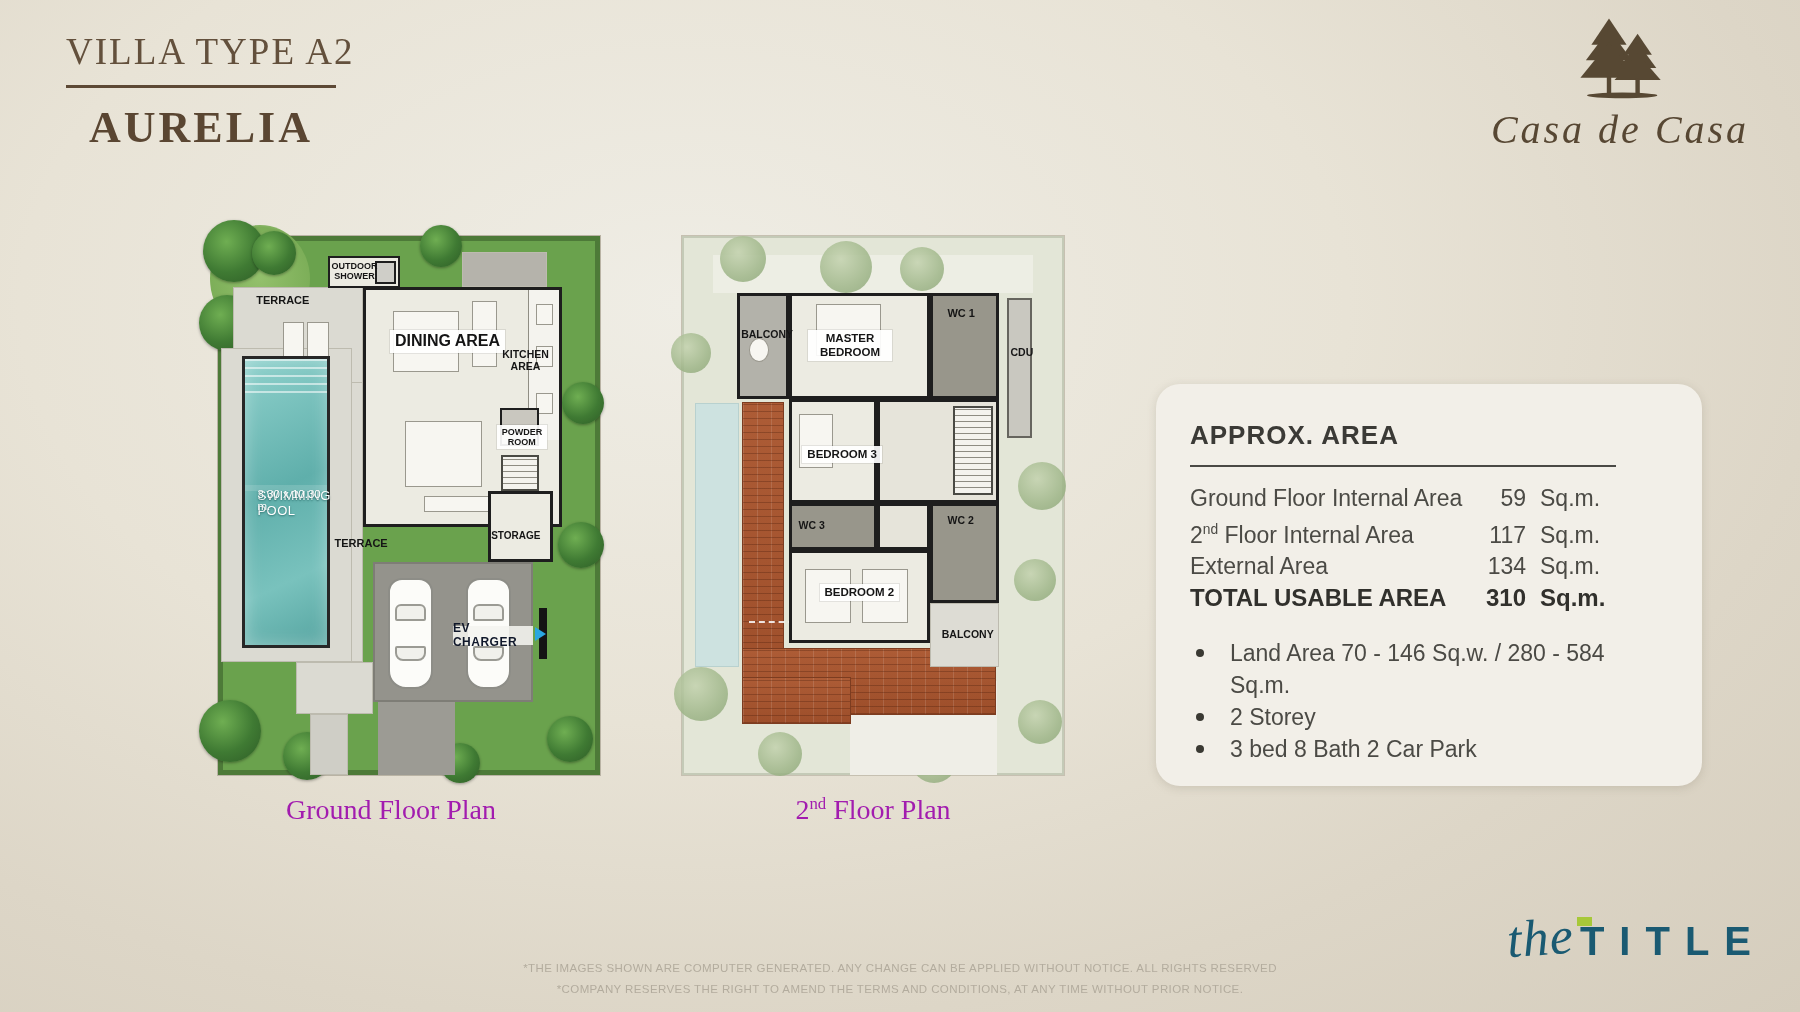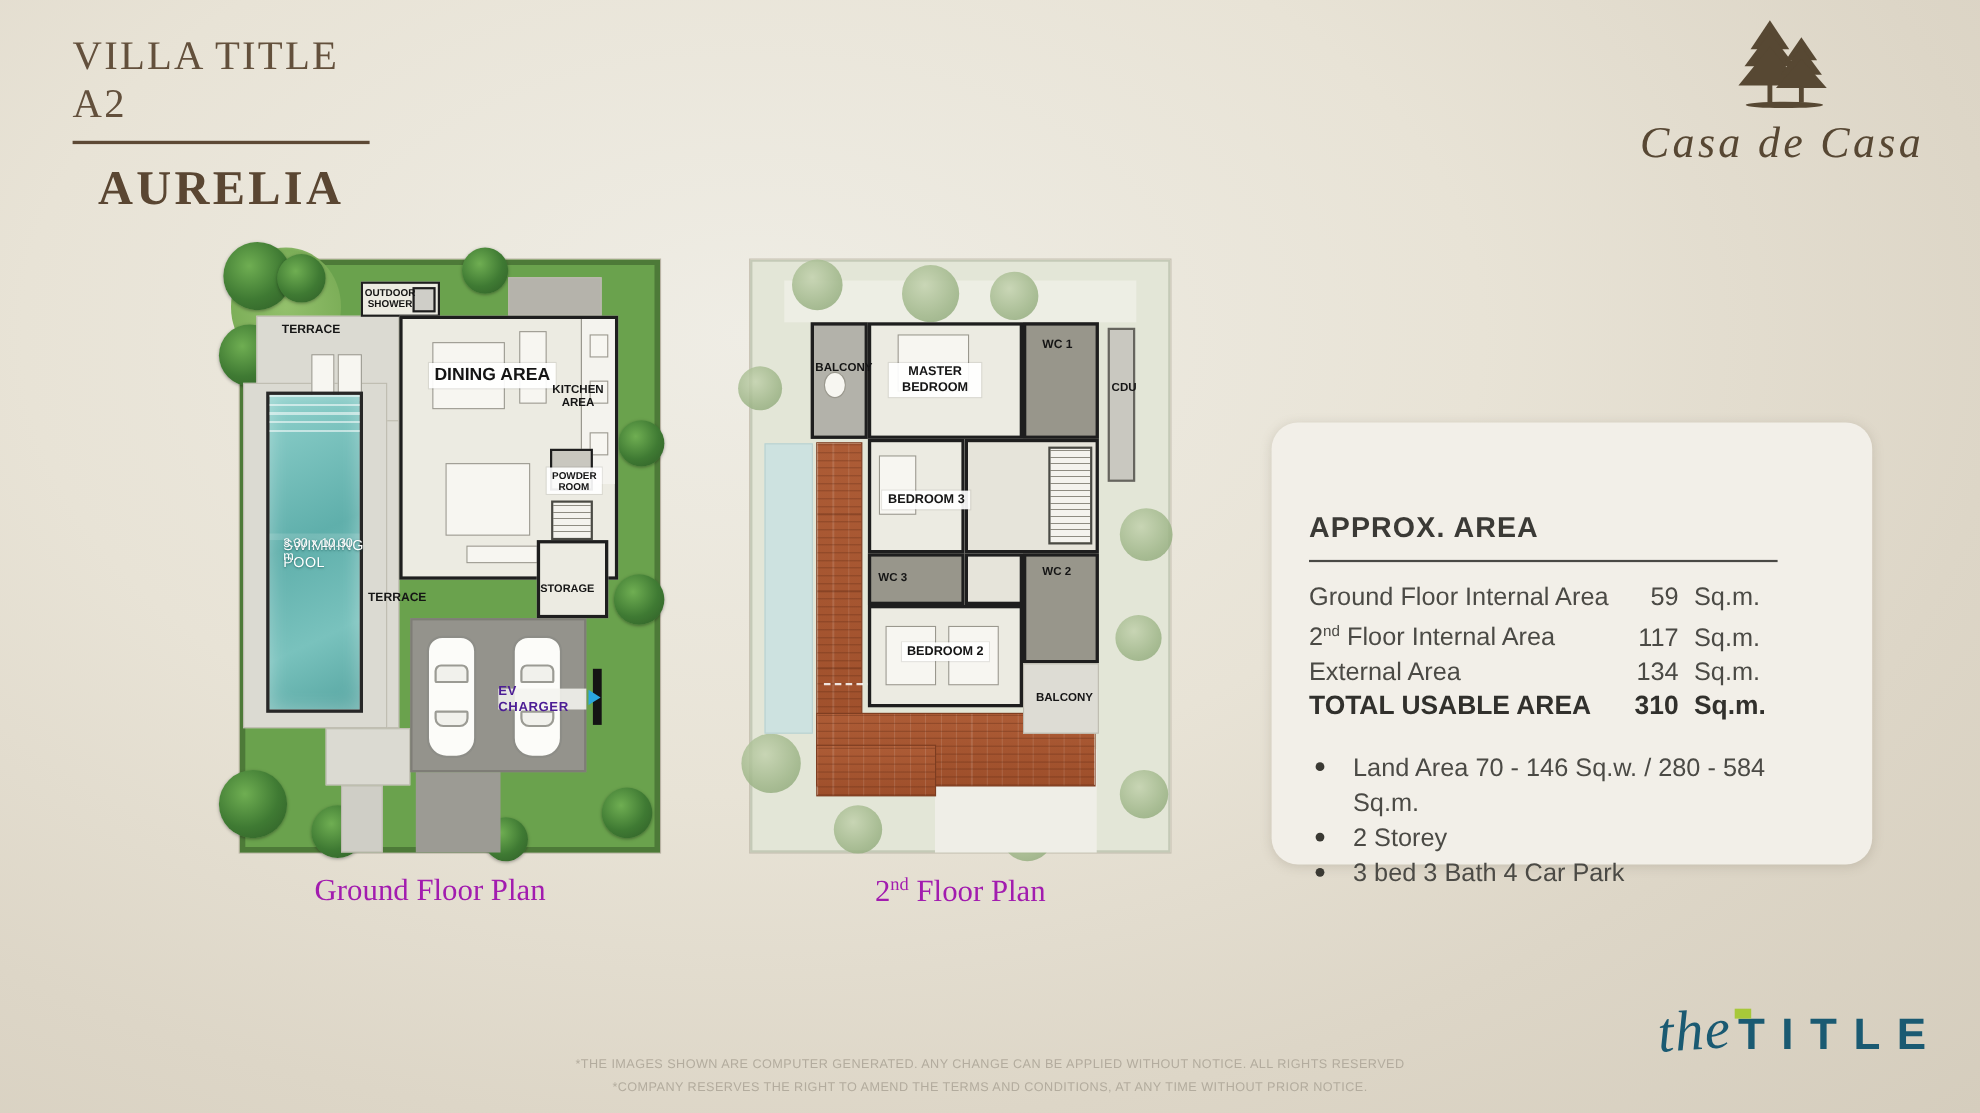--- a/index.html
+++ b/index.html
@@ -52,34 +52,34 @@
       repeating-linear-gradient(90deg, rgba(255,255,255,.12) 0 1px, transparent 1px 14px),
       linear-gradient(#ad5c36,#9d4e2a); box-shadow:0 0 0 1px #7c3c20; }
   .dash{ border-top:2px dashed rgba(255,255,255,.85); }
 
   .car{ background:#fcfcf9; border:2px solid #8d8d87; border-radius:14px 14px 18px 18px; }
   .car .win{ position:absolute; left:12%; right:12%; border:2px solid #9b9b94; background:#f1f1ec; }
   .car .w1{ top:22%; height:16%; border-radius:6px 6px 2px 2px; }
   .car .w2{ top:62%; height:14%; border-radius:2px 2px 8px 8px; }
 
   .ev-band{ background:rgba(244,244,239,.88); display:flex; align-items:center; justify-content:center; }
-  .ev-text{ color:#4c1d95; font-weight:bold; font-size:12px; letter-spacing:.5px; position:static; }
+  .ev-text{ color:#0f172a; font-weight:bold; font-size:12px; letter-spacing:.5px; position:static; }
   .ev-arrow{ width:0; height:0; border-left:11px solid #2aa7e0; border-top:7px solid transparent; border-bottom:7px solid transparent; }
 
   
   .caption{ position:absolute; font-family:"Liberation Serif", serif; font-size:28px; color:#a21caf; text-align:center; width:382px; }
   .sup{ font-size:60%; vertical-align:super; }
 
   
   .panel{
     position:absolute; left:1156px; top:384px; width:546px; height:402px;
     background:#f2efe8; border-radius:24px; box-shadow:0 2px 10px rgba(120,110,90,.22);
     padding:36px 86px 0 34px; color:#4b4a45;
   }
-  .panel-heading{ font-size:26px; font-weight:bold; letter-spacing:1px; color:#3b3a36;margin-top:44px; }
+  .panel-heading{ font-size:26px; font-weight:bold; letter-spacing:1px; color:#3b3a36; }
   .panel-rule{ border-bottom:2px solid #4a4945; margin-top:14px; }
   .rows{ margin-top:16px; }
   .row{ display:flex; align-items:baseline; font-size:23px; line-height:31px; color:#4b4a45; }
   .row .rlabel{ flex:1; }
   .row .rvalue{ width:56px; text-align:right; }
   .row .runit{ width:76px; text-align:left; margin-left:14px; }
   .row.total{ font-weight:bold; color:#31302c; font-size:24px; }
   .bullets{ margin-top:24px; }
   .bullet{ display:flex; font-size:23px; line-height:32px; color:#4b4a45; }
   .bullet .dot{ width:8px; height:8px; border-radius:50%; background:#3a3933; margin:12px 26px 0 6px; flex:none; }
@@ -92,21 +92,21 @@
   .tt-script{ font-family:"Liberation Serif", serif; font-style:italic; font-size:52px; letter-spacing:1px; margin-right:6px; transform:rotate(-4deg); }
   .tt-word{ position:relative; font-size:40px; font-weight:600; letter-spacing:15px; }
   .tt-accent{ position:absolute; left:-3px; top:-2px; width:15px; height:9px; background:#a7c839; }
 </style>
 </head>
 <body>
 
 <div class="canvas">
 
   <div class="title-block">
-    <div class="title-line1">VILLA TITLE A2</div>
+    <div class="title-line1">VILLA TYPE A2</div>
     <div class="title-rule"></div>
     <div class="title-line2">AURELIA</div>
   </div>
 
   <div class="brand">
     <span>
       <svg width="110" height="88" viewBox="0 0 100 80" fill="#574833">
         <polygon points="40,4 24,28 56,28"></polygon>
         <polygon points="40,14 19,42 61,42"></polygon>
         <polygon points="40,26 14,58 66,58"></polygon>
@@ -287,21 +287,21 @@
       <div class="bullet">
         <span class="dot"></span>
         <span>Land Area 70 - 146 Sq.w. / 280 - 584 Sq.m.</span>
       </div>
       <div class="bullet">
         <span class="dot"></span>
         <span>2 Storey</span>
       </div>
       <div class="bullet">
         <span class="dot"></span>
-        <span>3 bed 3 Bath 4 Car Park</span>
+        <span>3 bed 8 Bath 2 Car Park</span>
       </div>
     </div>
   </div>
 
   <div class="disclaimer">
     <div>*THE IMAGES SHOWN ARE COMPUTER GENERATED. ANY CHANGE CAN BE APPLIED WITHOUT NOTICE. ALL RIGHTS RESERVED</div>
     <div>*COMPANY RESERVES THE RIGHT TO AMEND THE TERMS AND CONDITIONS, AT ANY TIME WITHOUT PRIOR NOTICE.</div>
   </div>
 
   <div class="the-title">

